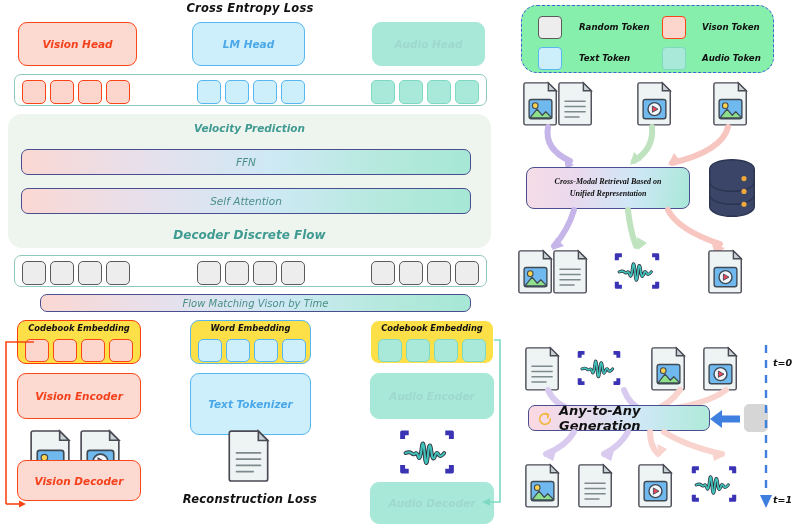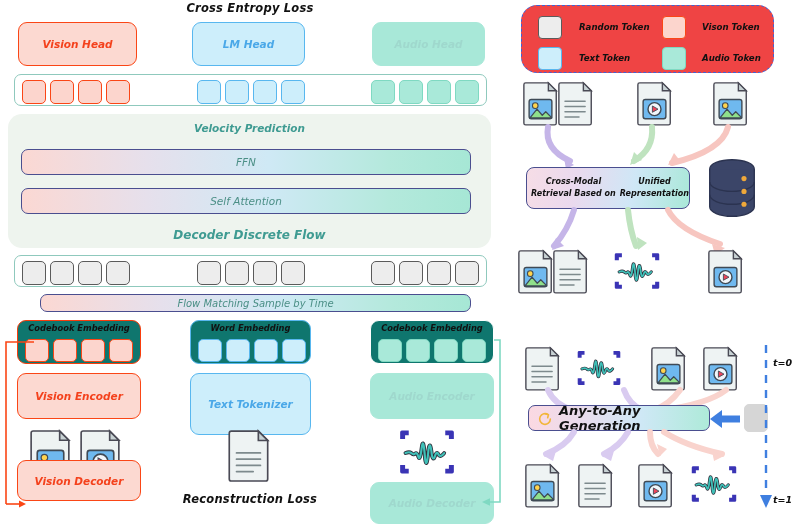--- a/index.html
+++ b/index.html
@@ -28,28 +28,28 @@
   .tok-r{background:#ededed;border-color:#5b5b5b;}
 
   
   .flowpanel{background:#eef4ee;border-radius:14px;}
   .gradbar{border:1.4px solid #4a4e8f;border-radius:7px;
            background:linear-gradient(90deg,#fbd8d3 0%,#e6e0ec 28%,#cfe9f5 55%,#b4e9dc 82%,#a6e7d5 100%);
            font-style:italic;color:#4b8f86;font-size:10.5px;}
   .gradbar.small{font-size:10px;}
 
   
-  .embgrp{border-radius:9px;border-width:1.6px;border-style:solid;background:#0f766e;}
+  .embgrp{border-radius:9px;border-width:1.6px;border-style:solid;background:#fde047;}
   .emb-v{border-color:#f93d0c;}
   .emb-t{border-color:#58b7ef;}
   .emb-a{border-color:#ffffff;box-shadow:0 0 0 1.4px #ffffff;}
   .emblabel{font-weight:bold;font-style:italic;font-size:8.3px;color:#111;text-align:center;}
 
   
-  .legendbox{border:1.6px dashed #3f63d4;border-radius:16px;background:#ef4444;}
+  .legendbox{border:1.6px dashed #3f63d4;border-radius:16px;background:#86efac;}
   .legsw{border-radius:4px;border-width:1.4px;border-style:solid;}
   .legtxt{font-weight:bold;font-style:italic;font-size:8.6px;color:#111;}
 
   
   .tlabel{font-weight:bold;font-style:italic;font-size:9.5px;color:#111;}
   .anybar{border:1.5px solid #4a4e8f;border-radius:7px;
           background:linear-gradient(90deg,#fbd9e2 0%,#e9dced 30%,#cfe8f6 62%,#aeead9 100%);
           font-weight:bold;font-style:italic;font-size:13px;color:#111;}
   .cmrbar{border:1.5px solid #4a4e8f;border-radius:8px;
           background:linear-gradient(100deg,#f6dde6 0%,#ead9ee 30%,#cfe7f6 65%,#a9e8d8 100%);
@@ -151,21 +151,21 @@
   <div class="tok tok-r" style="left:182px;top:5px;width:22px;height:22px;"></div>
   <div class="tok tok-r" style="left:210px;top:5px;width:22px;height:22px;"></div>
   <div class="tok tok-r" style="left:238px;top:5px;width:22px;height:22px;"></div>
   <div class="tok tok-r" style="left:266px;top:5px;width:22px;height:22px;"></div>
   <div class="tok tok-r" style="left:356px;top:5px;width:22px;height:22px;"></div>
   <div class="tok tok-r" style="left:384px;top:5px;width:22px;height:22px;"></div>
   <div class="tok tok-r" style="left:412px;top:5px;width:22px;height:22px;"></div>
   <div class="tok tok-r" style="left:440px;top:5px;width:22px;height:22px;"></div>
 </div>
 
-<div class="abs ctr gradbar small" style="left:40px;top:294px;width:431px;height:18px;">Flow Matching Sample by Time</div>
+<div class="abs ctr gradbar small" style="left:40px;top:294px;width:431px;height:18px;">Flow Matching Vison by Time</div>
 
 <div class="abs embgrp emb-v" style="left:17px;top:320px;width:124px;height:44px;">
   <div class="emblabel" style="margin-top:2px;">Codebook Embedding</div>
   <div class="tok tok-v" style="left:7px;top:18px;width:22px;height:21px;"></div>
   <div class="tok tok-v" style="left:35px;top:18px;width:22px;height:21px;"></div>
   <div class="tok tok-v" style="left:63px;top:18px;width:22px;height:21px;"></div>
   <div class="tok tok-v" style="left:91px;top:18px;width:22px;height:21px;"></div>
 </div>
 <div class="abs ctr headbox v-fill" style="left:17px;top:373px;width:124px;height:46px;">Vision Encoder</div>
 <div class="abs" style="left:30px;top:428px;width:41px;height:53px;">
@@ -255,21 +255,21 @@
 
 <svg class="abs" style="left:500px;top:125px;width:293px;height:45px;" width="293" height="45">
   <path d="M48 2 q-4 22 22 34" fill="none" stroke="#c5b5e8" stroke-width="6" stroke-linecap="round"></path>
   <path d="M74 40 l-10 -7 2 11 z" fill="#c5b5e8"></path>
   <path d="M152 2 q2 22 -18 34" fill="none" stroke="#bfe3bf" stroke-width="6" stroke-linecap="round"></path>
   <path d="M130 40 l12 -5 -8 -8 z" fill="#bfe3bf"></path>
   <path d="M228 2 q-6 24 -56 36" fill="none" stroke="#f7c6c0" stroke-width="6" stroke-linecap="round"></path>
   <path d="M168 40 l13 -3 -7 -9 z" fill="#f7c6c0"></path>
 </svg>
 
-<div class="abs ctr cmrbar" style="left:526px;top:167px;width:164px;height:42px;flex-direction:row;">
+<div class="abs ctr cmrbar" style="left:526px;top:167px;width:164px;height:42px;flex-direction:column;font-family:Liberation Serif, serif;">
   <div>Cross-Modal Retrieval Based on</div>
   <div>Unified Representation</div>
 </div>
 
 <div class="abs" style="left:708px;top:158px;width:48px;height:60px;">
   <svg width="48" height="60">
       <use href="#ic-db" width="48" height="60"></use>
     </svg>
 </div>
 

